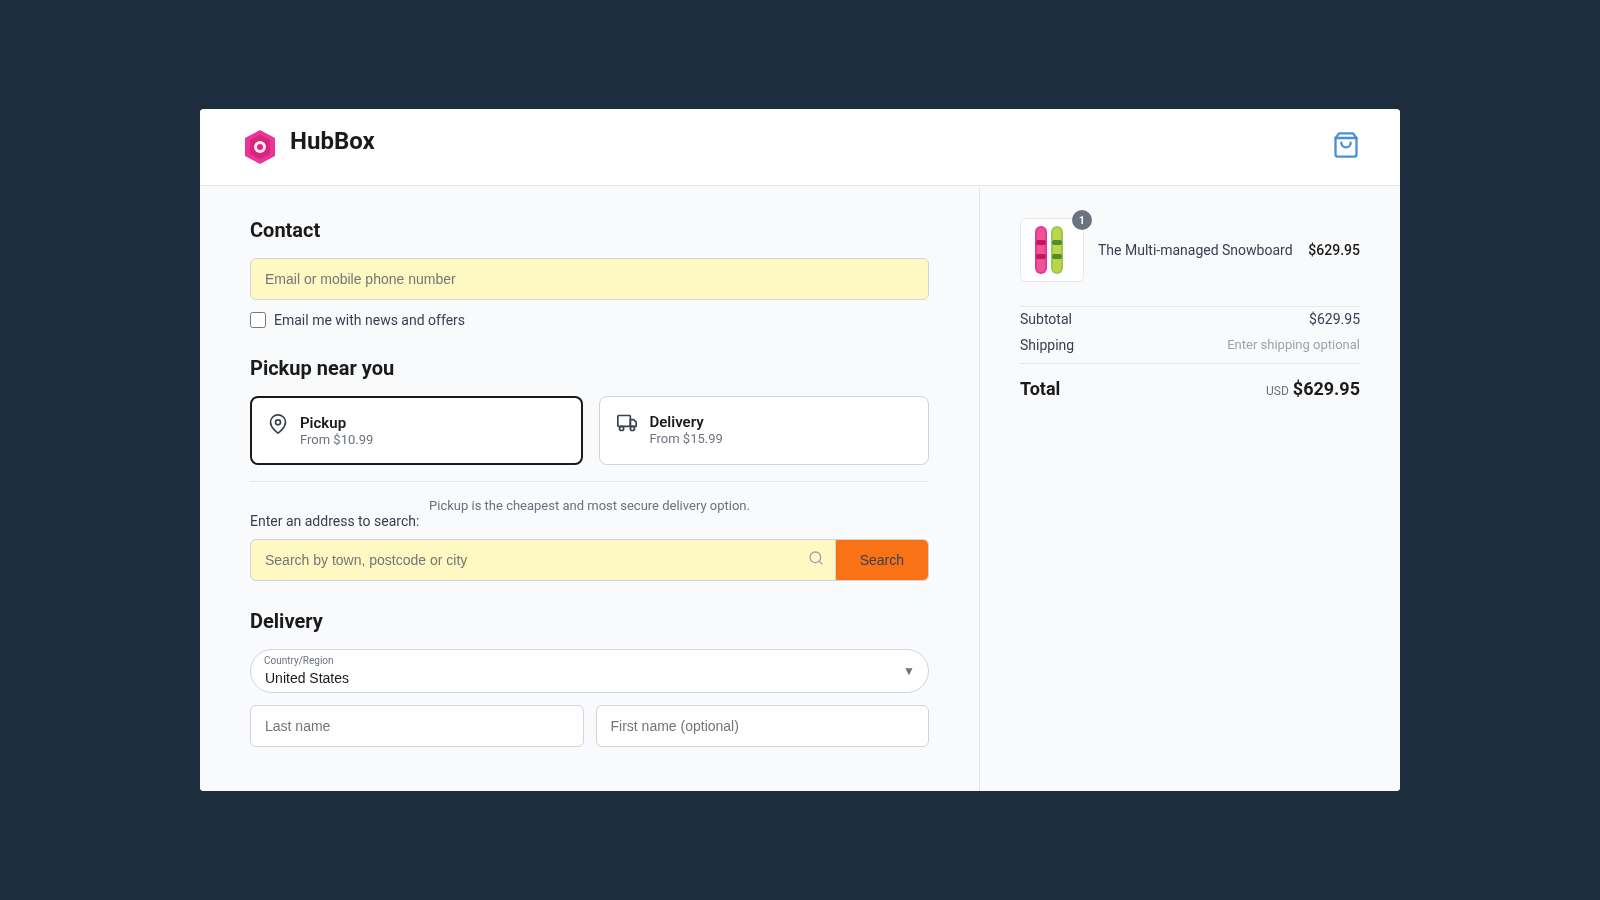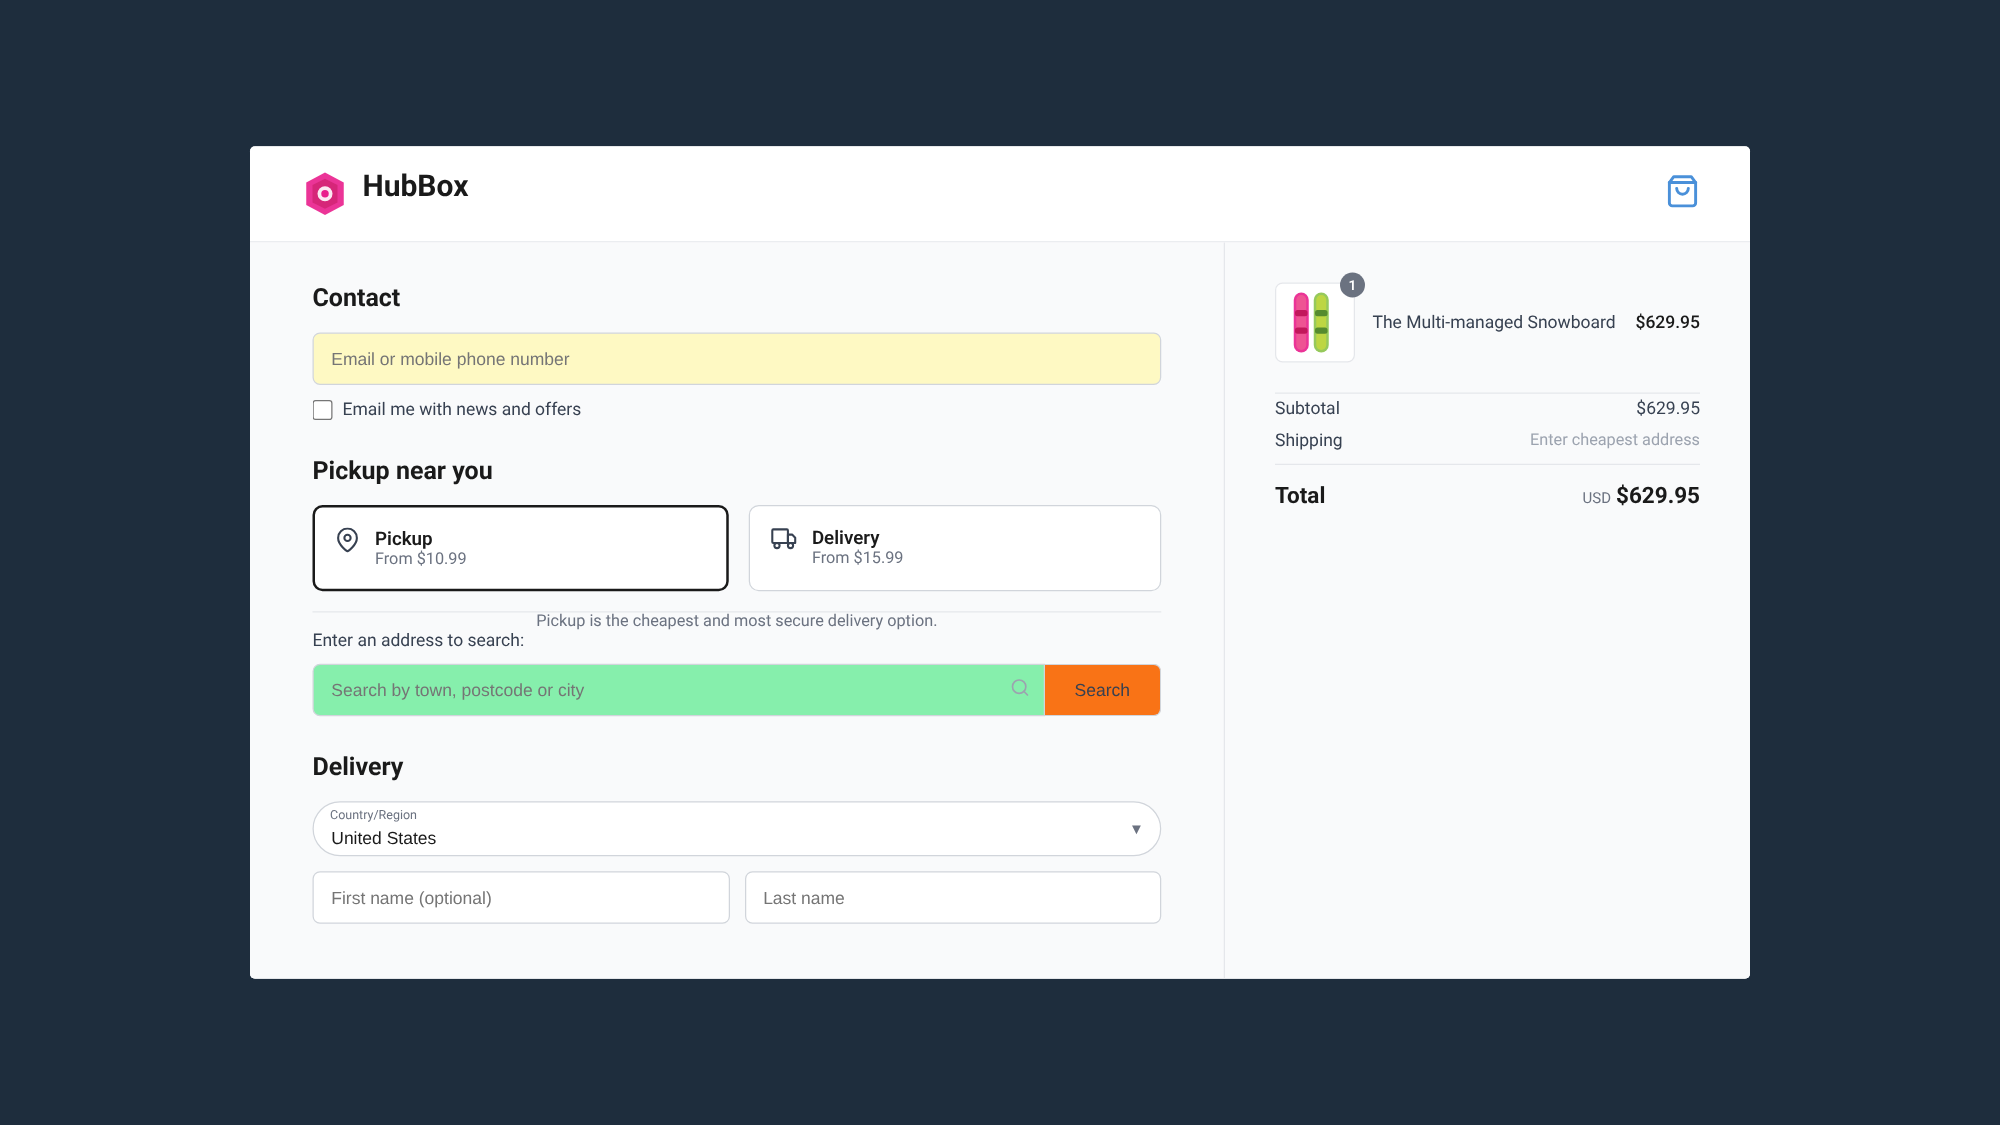--- a/index.html
+++ b/index.html
@@ -137,21 +137,21 @@
     }
     .option-text .option-price {
       font-size: 13px;
       color: #6b7280;
     }
     .pickup-note {
       font-size: 13px;
       color: #6b7280;
       text-align: center;
       border-top: 1px solid #e5e7eb;
-      padding-top: 0;
+      padding-top: 16px;
     }
     
     .address-label {
       font-size: 14px;
       color: #374151;
       margin-bottom: 10px;
     }
     .search-row {
       display: flex;
       gap: 0;
@@ -161,21 +161,21 @@
       flex: 1;
       position: relative;
     }
     .search-input {
       width: 100%;
       padding: 12px 14px 12px 14px;
       border: 1px solid #d1d5db;
       border-radius: 6px 0 0 6px;
       font-size: 14px;
       color: #6b7280;
-      background: #86efac;
+      background: #fef9c3;
       outline: none;
     }
     .search-icon-inside {
       position: absolute;
       right: 12px;
       top: 50%;
       transform: translateY(-50%);
       color: #9ca3af;
       font-size: 16px;
     }
@@ -427,24 +427,24 @@
         <div class="form-group select-wrapper">
           <span class="select-label">Country/Region</span>
           <select class="form-select select-with-label">
             <option>United States</option>
           </select>
           <span class="select-arrow">▼</span>
         </div>
 
         <div class="name-row">
           <div class="form-group">
+            <input class="form-input" type="text" placeholder="Last name" style="">
+          </div>
+          <div class="form-group">
             <input class="form-input" type="text" placeholder="First name (optional)" style="">
-          </div>
-          <div class="form-group">
-            <input class="form-input" type="text" placeholder="Last name" style="">
           </div>
         </div>
       </div>
     </div>
 
     <div class="right-panel">
 
       <div class="order-item">
         <div class="item-image-wrapper">
           <div class="item-image">
@@ -472,21 +472,21 @@
         <div class="item-price">$629.95</div>
       </div>
 
       <div class="order-totals">
         <div class="total-row">
           <span>Subtotal</span>
           <span>$629.95</span>
         </div>
         <div class="total-row">
           <span>Shipping</span>
-          <span class="shipping-note">Enter cheapest address</span>
+          <span class="shipping-note">Enter shipping optional</span>
         </div>
         <div class="total-row grand-total">
           <span>Total</span>
           <span>
             <span class="usd-label">USD</span><span>$629.95</span>
           </span>
         </div>
       </div>
     </div>
   </div>

